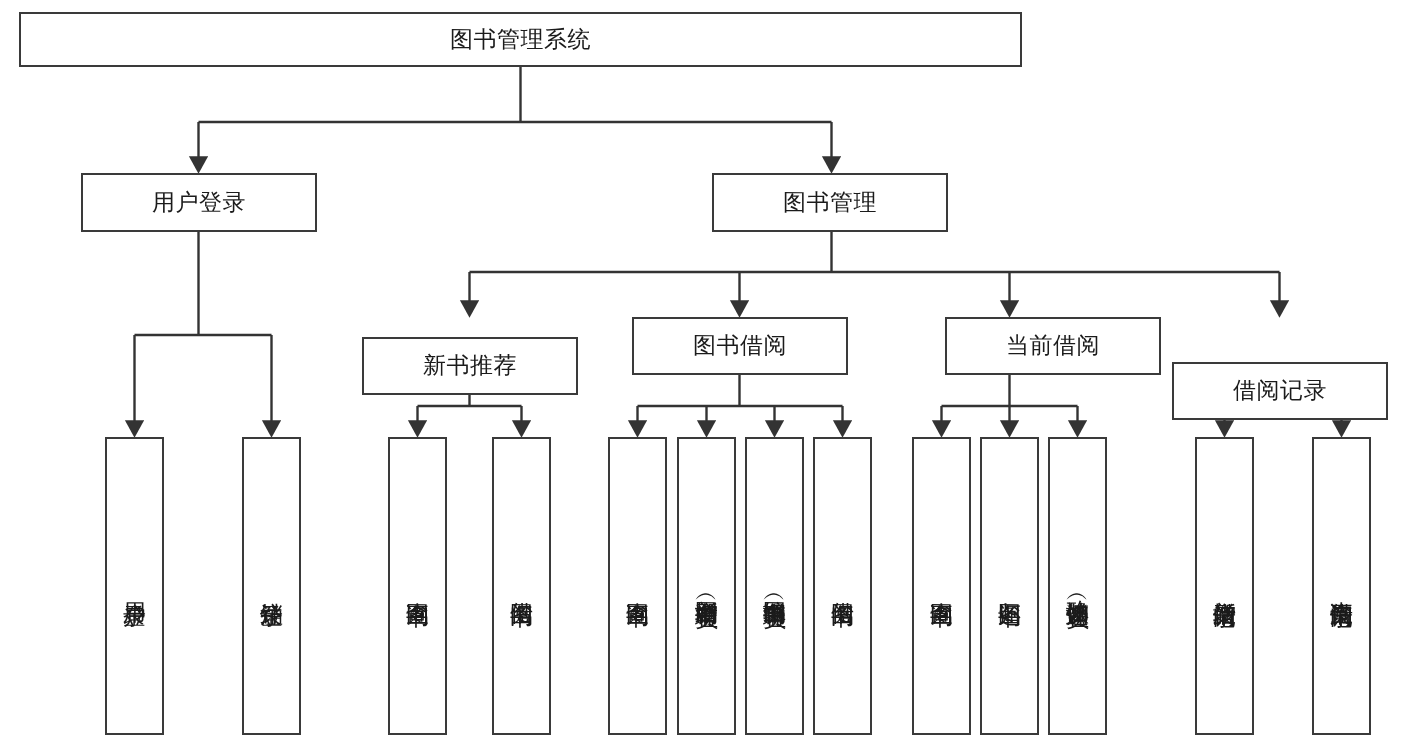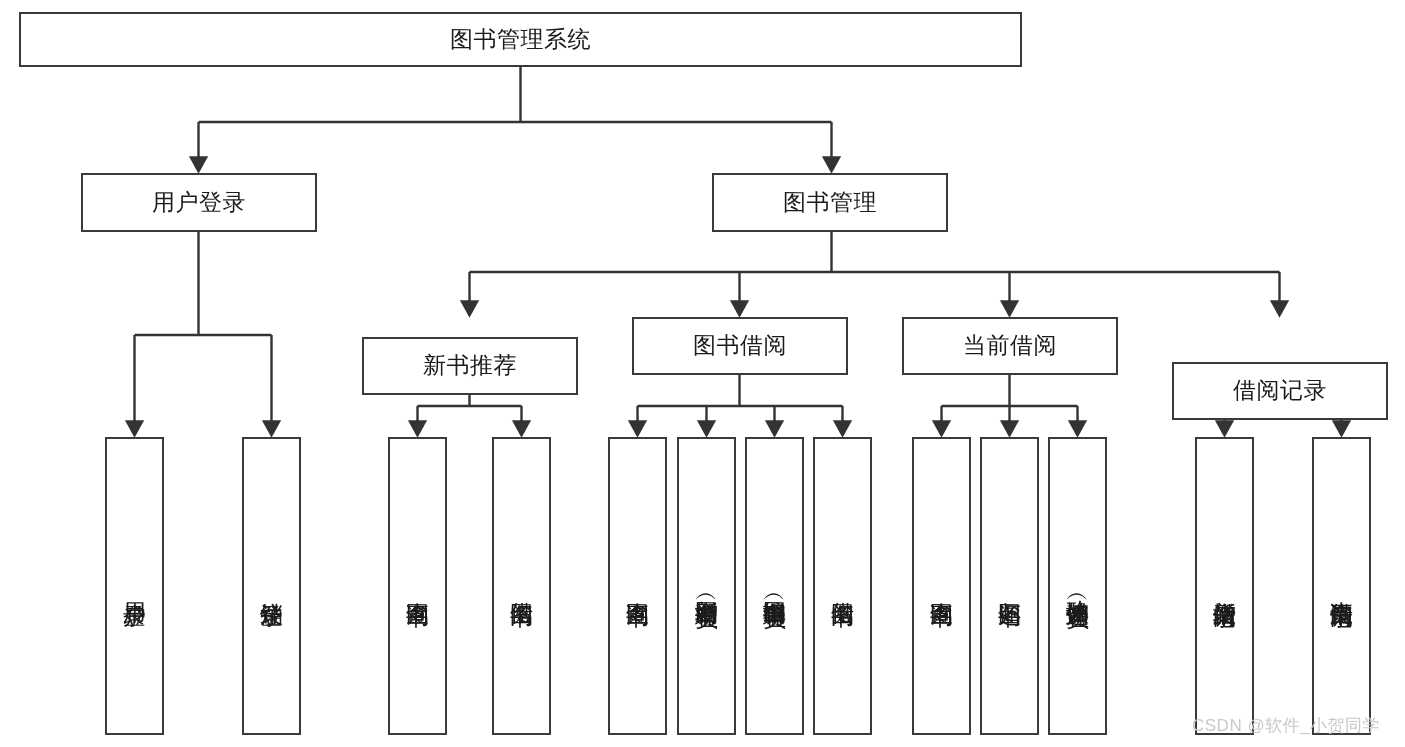--- a/index.html
+++ b/index.html
@@ -120,21 +120,21 @@
   <div class="node h" style="left:19px; top:12px; width:1003px; height:55px;">图书管理系统</div>
 
   <div class="node h" style="left:81px; top:173px; width:236px; height:59px;">用户登录</div>
 
   <div class="node h" style="left:712px; top:173px; width:236px; height:59px;">图书管理</div>
 
   <div class="node h" style="left:362px; top:317px; width:216px; height:58px;margin-top:20px;">新书推荐</div>
 
   <div class="node h" style="left:632px; top:317px; width:216px; height:58px;">图书借阅</div>
 
-  <div class="node h" style="left:902px; top:317px; width:216px; height:58px;">当前借阅</div>
+  <div class="node h" style="left:945px; top:317px; width:216px; height:58px;">当前借阅</div>
 
   <div class="node h" style="left:1172px; top:317px; width:216px; height:58px;margin-top:45px;">借阅记录</div>
 
   <div class="node v" style="left:105px; top:437px; width:59px; height:298px;">
     <span>用户登录</span>
   </div>
   <div class="node v" style="left:242px; top:437px; width:59px; height:298px;">
     <span>注销登录</span>
   </div>
 
@@ -168,15 +168,14 @@
     <span>确认归还（管理员）</span>
   </div>
 
   <div class="node v" style="left:1195px; top:437px; width:59px; height:298px;">
     <span>新增借阅记录</span>
   </div>
   <div class="node v" style="left:1312px; top:437px; width:59px; height:298px;">
     <span>查询借阅记录</span>
   </div>
 
-  <div class="watermark" style="left:1192px; top:714px;">CSDN @软件_小贺同学</div>
 
 </div>
 
 </body></html>

